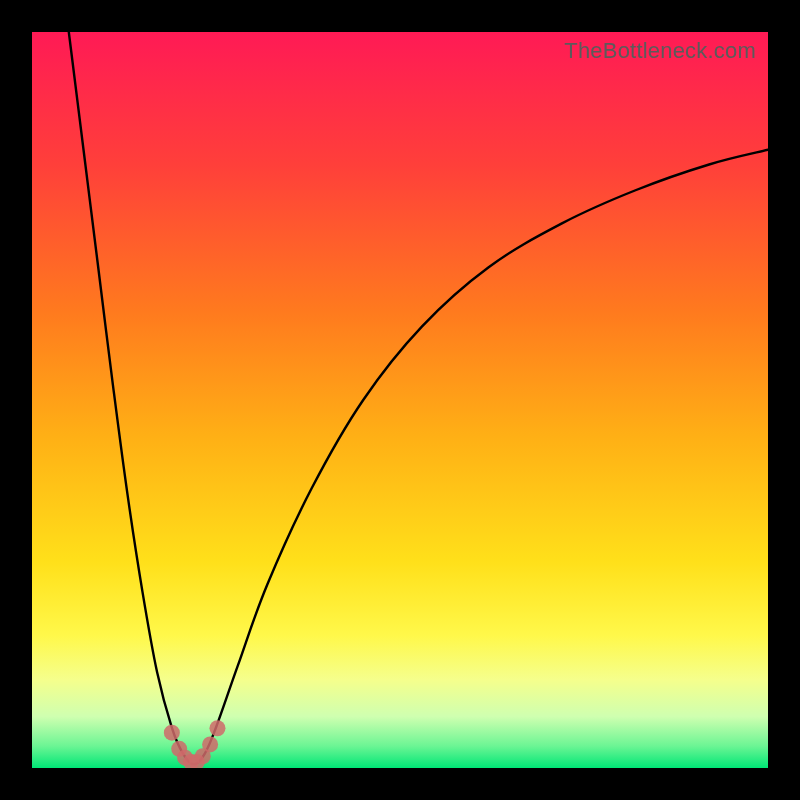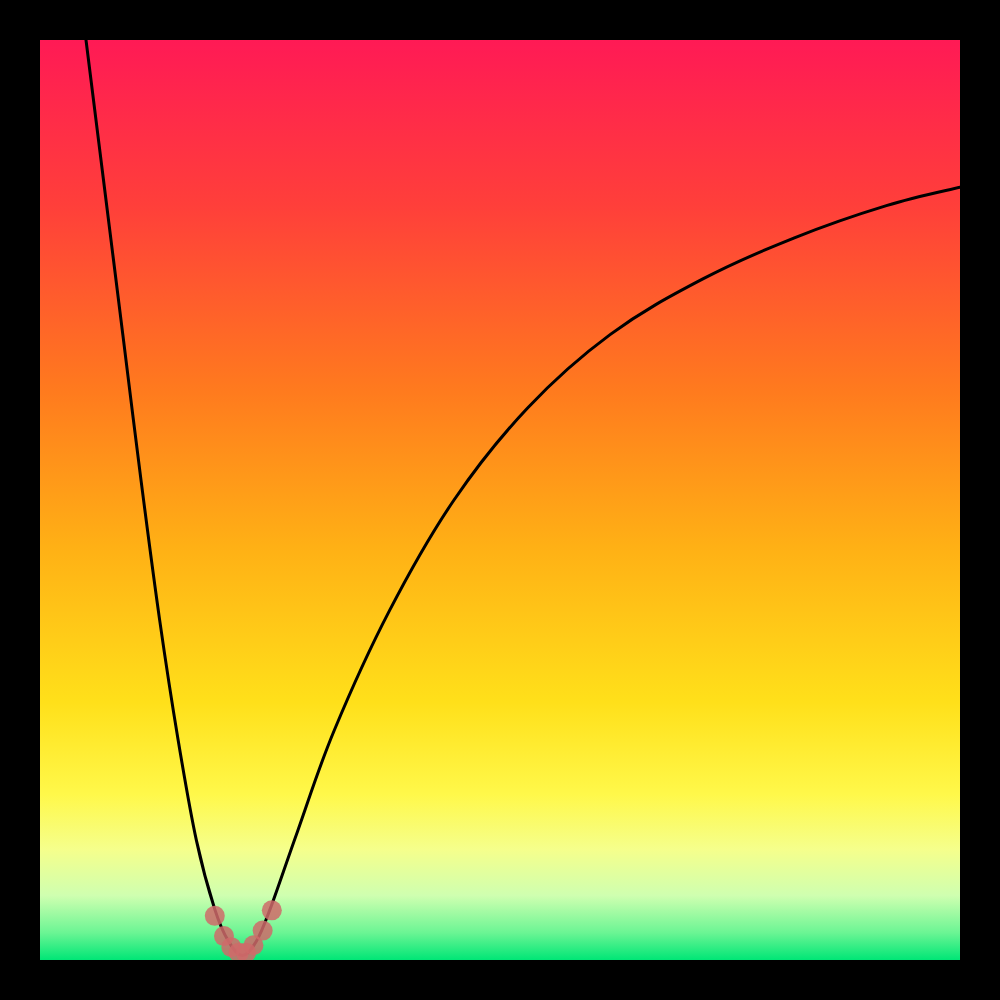--- a/index.html
+++ b/index.html
@@ -66,20 +66,21 @@
             <stop offset="82.00%" stop-color="#fff84a"></stop>
             <stop offset="88.00%" stop-color="#f5ff8c"></stop>
             <stop offset="93.00%" stop-color="#cfffb0"></stop>
             <stop offset="97.00%" stop-color="#6cf594"></stop>
             <stop offset="100.00%" stop-color="#00e676"></stop>
           </linearGradient>
       </defs>
       <rect x="0" y="0" width="736" height="736" fill="url(#heat)"></rect>
     </svg>
 
+    <div class="watermark">TheBottleneck.com</div>
 
     <svg class="curve" viewBox="0 0 736 736" preserveAspectRatio="none">
       <path id="curve-path" fill="none" stroke="#000000" stroke-width="2.4" stroke-linecap="round" d="M 36.80 0.00 C 39.45 21.20, 46.22 75.37, 51.52 117.76 C 56.82 160.15, 60.94 193.13, 66.24 235.52 C 71.54 277.91, 75.66 312.21, 80.96 353.28 C 86.26 394.35, 90.38 426.59, 95.68 463.68 C 100.98 500.77, 105.10 527.56, 110.40 559.36 C 115.70 591.16, 119.82 615.81, 125.12 640.32 C 130.42 664.83, 135.20 680.95, 139.84 695.52 C 144.48 710.09, 146.91 714.66, 150.88 721.28 C 154.85 727.90, 157.95 732.32, 161.92 732.32 C 165.89 732.32, 168.99 727.90, 172.96 721.28 C 176.93 714.66, 178.04 711.42, 184.00 695.52 C 189.96 679.62, 196.81 658.79, 206.08 632.96 C 215.35 607.13, 222.27 583.80, 235.52 552.00 C 248.77 520.20, 262.46 489.44, 279.68 456.32 C 296.90 423.20, 311.33 397.15, 331.20 368.00 C 351.07 338.85, 367.56 318.25, 390.08 294.40 C 412.60 270.55, 431.15 254.07, 456.32 235.52 C 481.49 216.97, 503.42 205.27, 529.92 191.36 C 556.42 177.45, 577.02 168.84, 603.52 158.24 C 630.02 147.64, 653.27 139.77, 677.12 132.48 C 700.97 125.19, 725.40 120.41, 736.00 117.76"></path>
       <g class="markers" id="markers">
           <circle cx="139.84" cy="700.67" r="8"></circle>
           <circle cx="147.20" cy="716.86" r="8"></circle>
           <circle cx="153.09" cy="725.70" r="8"></circle>
           <circle cx="158.98" cy="730.11" r="8"></circle>
           <circle cx="164.86" cy="730.11" r="8"></circle>
           <circle cx="170.75" cy="724.22" r="8"></circle>

